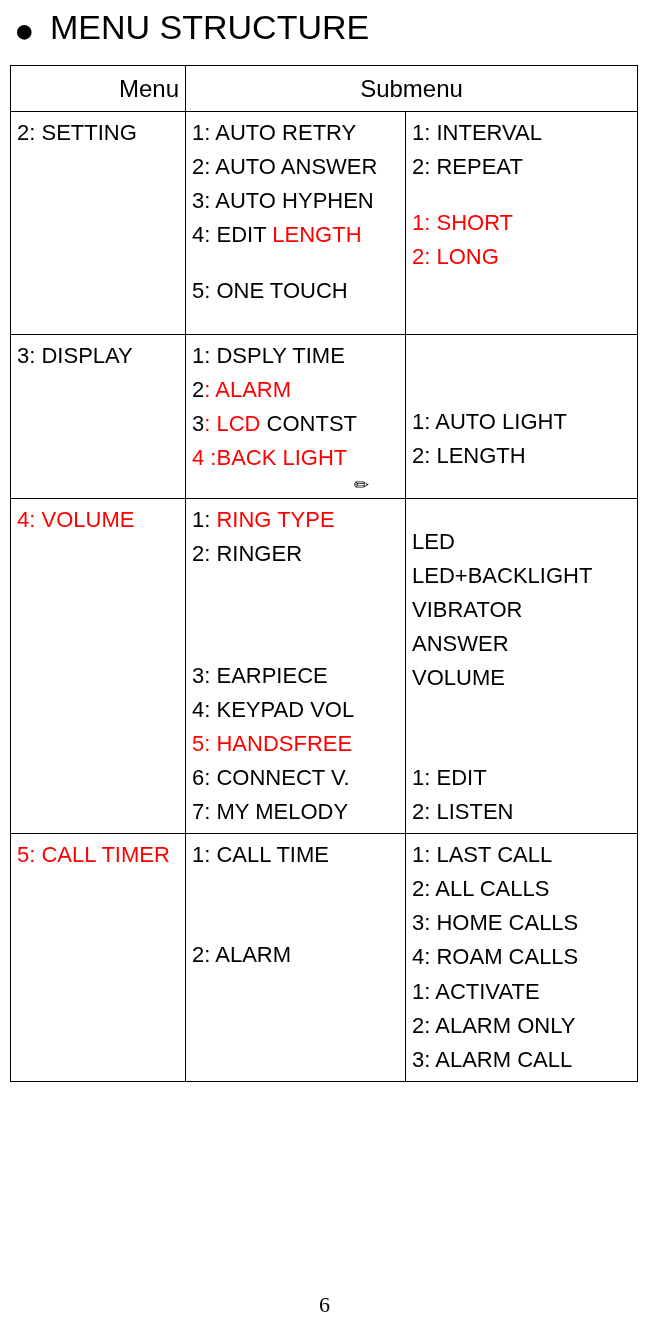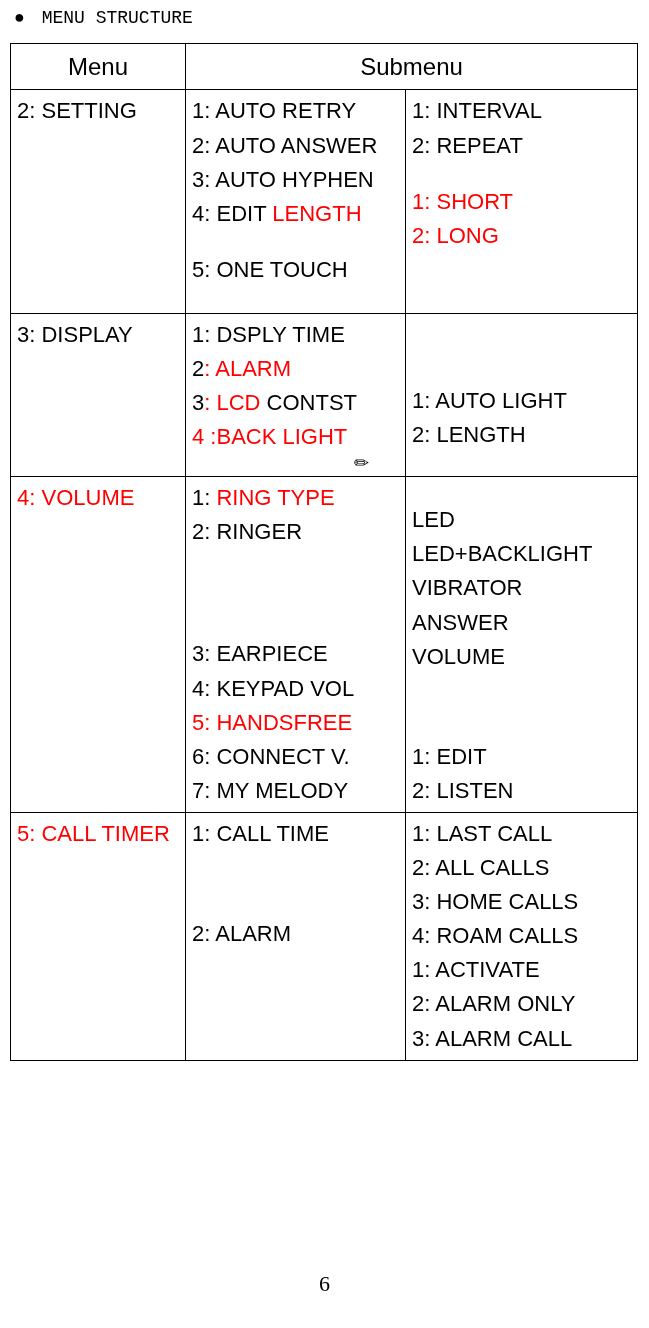--- a/index.html
+++ b/index.html
@@ -9,24 +9,23 @@
     }
     body {
       font-family: Arial, Helvetica, sans-serif;
       font-size: 22px;
       color: #000;
       background: #fff;
       width: 649px;
       padding: 8px 10px;
     }
     .title {
-      font-size: 18px;
+      font-size: 34px;
       margin-bottom: 15px;
       margin-left: 4px;
-      font-family: Liberation Mono, monospace;
     }
     .bullet {
       display: inline-block;
       vertical-align: middle;
       margin-right: 6px;
     }
     table {
       border-collapse: collapse;
       width: 628px;
       margin-left: 0px;
@@ -35,21 +34,21 @@
       border: 1px solid #000;
       vertical-align: top;
       padding: 4px 6px;
       font-weight: normal;
       line-height: 1.55;
     }
     th {
       text-align: center;
       font-size: 24px;
     }
-    th.menu-h { width: 175px; border-right: 1px solid #000; }
+    th.menu-h { width: 175px; border-right: 1px solid #000; text-align: right; }
     th.submenu-h { }
     td.col1 { width: 175px; }
     td.col2 { width: 220px; }
     td.col3 { }
     .red { color: #ff0000; }
     .spacer { height: 1em; }
     .footer {
       text-align: center;
       font-size: 22px;
       margin-top: 210px;

